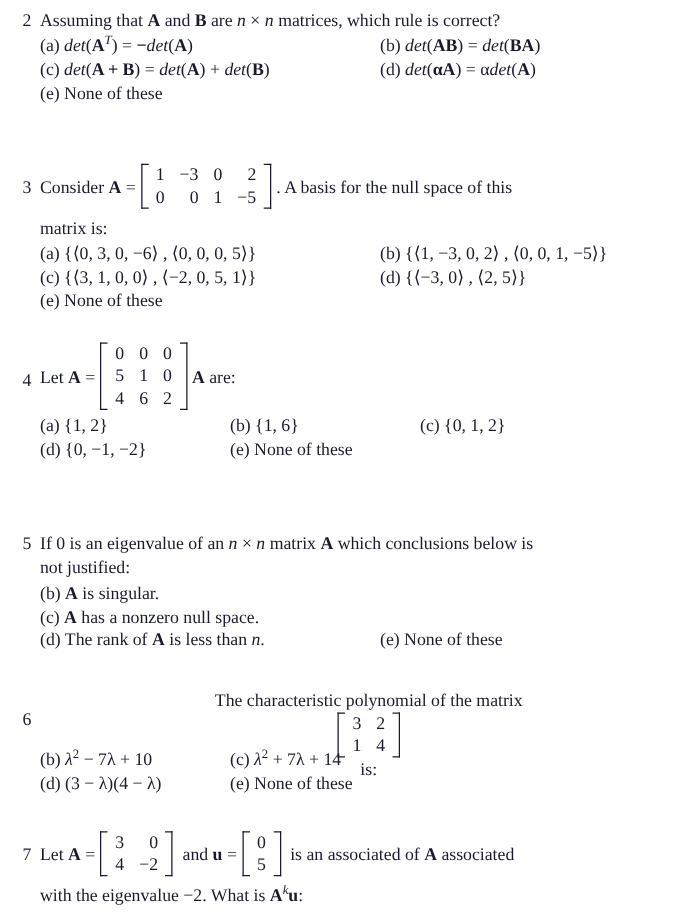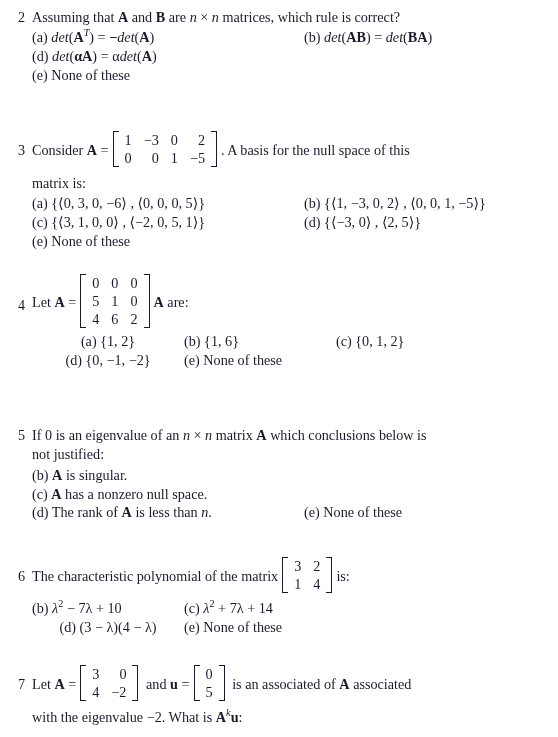--- a/index.html
+++ b/index.html
@@ -63,21 +63,21 @@
   .opt-line {
     display: flex;
     line-height: 1.33;
   }
   .opt {
     white-space: nowrap;
   }
   .c1 { width: 272px; min-width: 272px; }
   .c2 { width: 272px; min-width: 272px; }
   
-  .t1 { width: 152px; min-width: 152px; text-align: center; }
+  .t1 { width: 152px; min-width: 152px; }
   .t2 { width: 152px; min-width: 152px; }
   .t3 { width: 160px; min-width: 160px; }
 
   
   .bf { font-weight: bold; }
   .it { font-style: italic; }
   .sup {
     font-size: 0.72em;
     vertical-align: super;
     line-height: 0;
@@ -132,20 +132,24 @@
             <div class="opt c1">
               <span>(a)</span>
               <span class="it">det</span><span>(</span><span class="bf">A</span><span class="sup it">T</span><span>)</span><span> = </span><span class="bf">−</span><span class="it">det</span>(<span class="bf">A</span>)
             </div>
             <div class="opt c2">
               <span>(b)</span>
               <span class="it">det</span>(<span class="bf">AB</span>)<span> = </span><span class="it">det</span>(<span class="bf">BA</span>)
             </div>
           </div>
           <div class="opt-line">
+            <div class="opt c1">
+              <span>(c)</span>
+              <span class="it">det</span>(<span class="bf">A + B</span>)<span> = </span><span class="it">det</span>(<span class="bf">A</span>)<span> + </span><span class="it">det</span>(<span class="bf">B</span>)
+            </div>
             <div class="opt c2">
               <span>(d)</span>
               <span class="it">det</span>(<span class="bf">αA</span>)<span> = </span><span>α</span><span class="it">det</span>(<span class="bf">A</span>)
             </div>
           </div>
           <div class="opt-line">
             <div class="opt c1">
               <span>(e)</span>
               <span>None of these</span>
             </div>
@@ -311,21 +315,21 @@
           </div>
         </div>
       </div>
     </div>
   </div>
 
   <div class="q" style="top:552px;">
     <div class="q-row">
       <div class="q-num" style="padding-top:15px;">6</div>
       <div class="q-body">
-        <div class="stem-inline" style="height:48px;">
+        <div class="stem-inline" style="height:48px;flex-direction:column;">
           <span>The characteristic polynomial of the matrix</span>
           <span class="mat">
             <span class="brk brk-l"></span>
             <span class="mat-grid">
               <span class="mat-row">
                 <span class="mat-cell">3</span>
                 <span class="mat-cell">2</span>
               </span>
               <span class="mat-row">
                 <span class="mat-cell">1</span>

